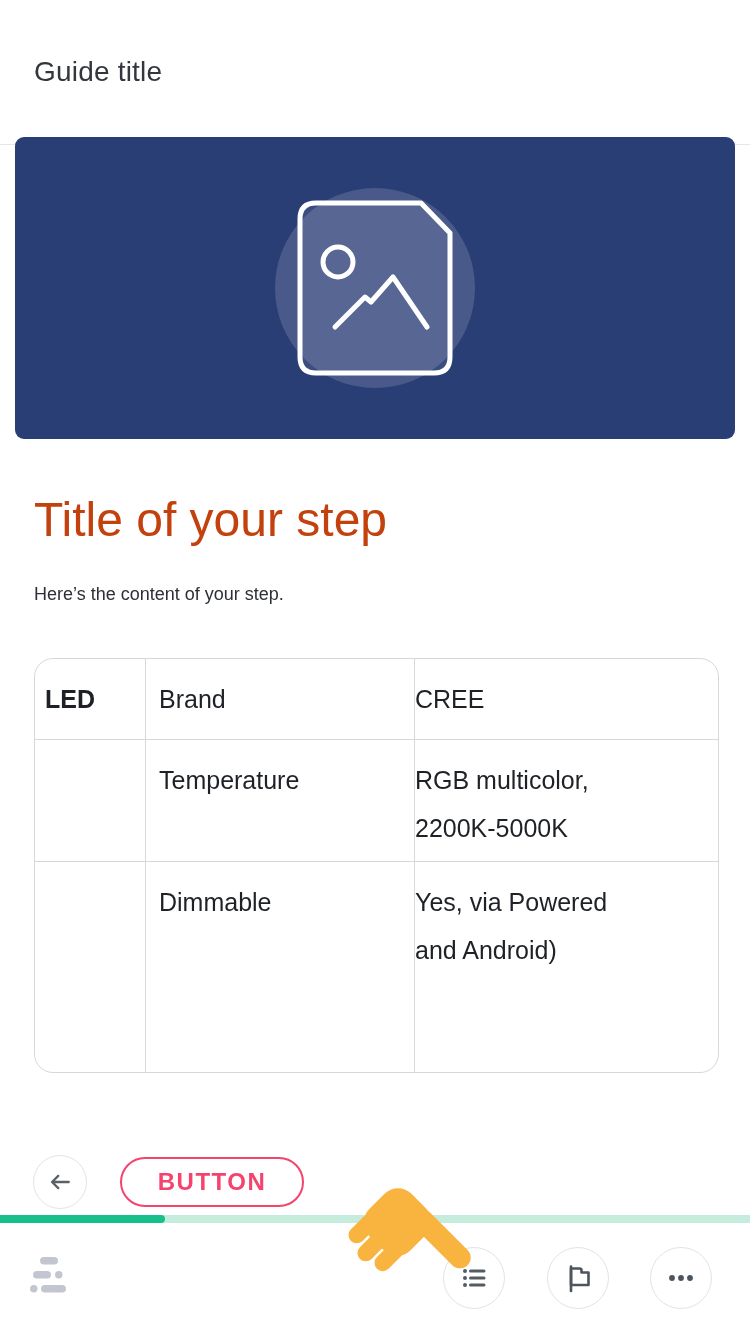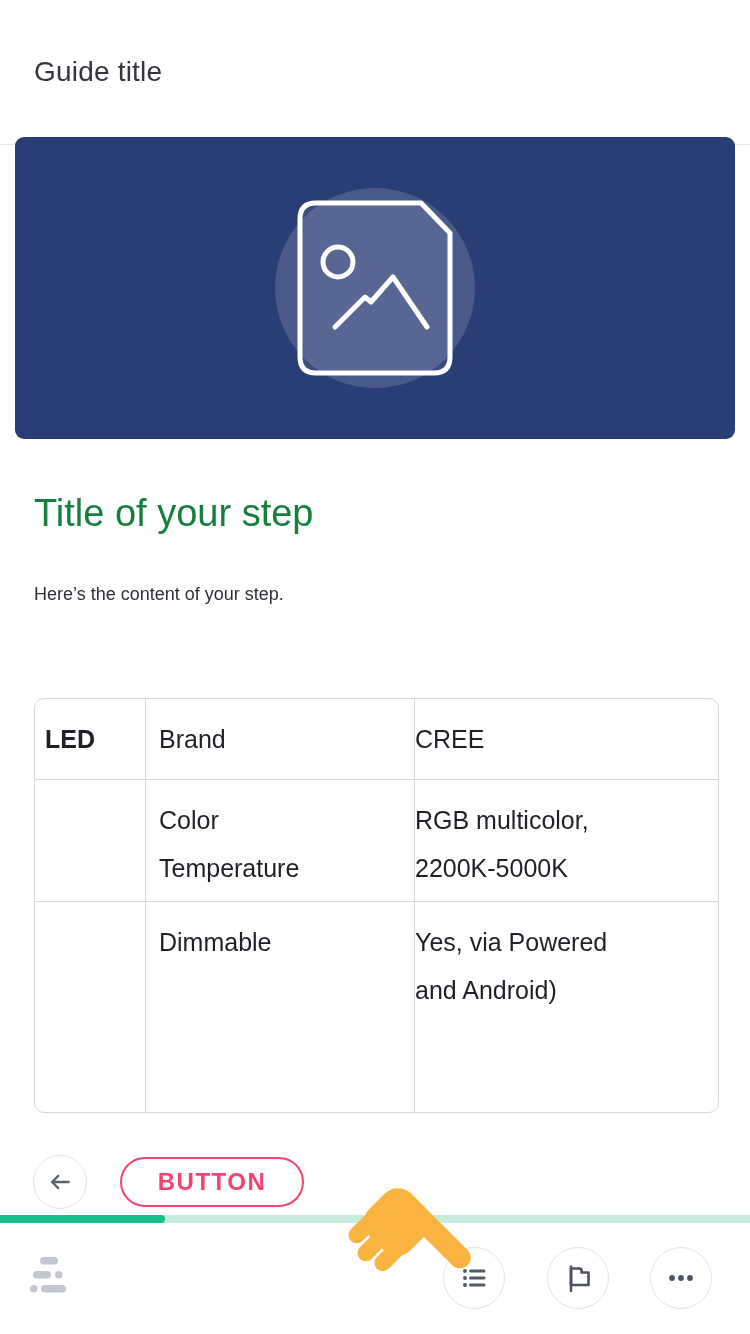--- a/index.html
+++ b/index.html
@@ -11,25 +11,25 @@
   .phone{position:relative;width:750px;height:1334px;background:#fff;overflow:hidden;}
 
   .header{position:absolute;left:0;top:0;width:750px;height:145px;background:#fff;
     border-bottom:1px solid #E7E7EB;display:flex;align-items:center;}
   .header h1{margin-left:34px;font-size:28px;font-weight:400;color:#33363C;letter-spacing:.2px;}
 
   .banner{position:absolute;left:15px;top:137px;width:720px;height:302px;background:var(--navy);
     border-radius:9px;}
   .banner svg{position:absolute;left:250px;top:49px;}
 
-  .step-title{position:absolute;left:34px;top:492px;font-size:38px;font-weight:400;color:#15803d;}
+  .step-title{position:absolute;left:34px;top:492px;font-size:48px;font-weight:400;color:#c2410c;}
   .step-content{position:absolute;left:34px;top:584px;font-size:18px;font-weight:400;color:#2C3036;}
 
-  .spec-table{position:absolute;left:34px;top:698px;width:685px;border:1px solid #D8D8DC;
-    border-radius:10px;display:grid;grid-template-columns:110px 269px 304px;
+  .spec-table{position:absolute;left:34px;top:658px;width:685px;border:1px solid #D8D8DC;
+    border-radius:19px;display:grid;grid-template-columns:110px 269px 304px;
     grid-template-rows:80px 122px 211px;background:#fff;overflow:hidden;}
   .cell{padding-top:16px;font-size:25px;line-height:48px;color:#1E2126;}
   .cell.c1{padding-left:10px;}
   .cell.c2{padding-left:13px;border-left:1px solid #D8D8DC;}
   .cell.c3{padding-left:0;border-left:1px solid #D8D8DC;}
   .row2{border-top:1px solid #D8D8DC;}
   .cell .line{display:block;white-space:nowrap;}
   .bold{font-weight:700;}
 
   .back-btn{position:absolute;left:33px;top:1155px;width:54px;height:54px;border-radius:50%;
@@ -76,21 +76,20 @@
     <div class="cell c1 bold">LED</div>
     <div class="cell c2">
       <span class="line">Brand</span>
     </div>
     <div class="cell c3">
       <span class="line">CREE</span>
     </div>
 
     <div class="cell c1 row2"></div>
     <div class="cell c2 row2">
-      <span class="line">Color</span>
       <span class="line">Temperature</span>
     </div>
     <div class="cell c3 row2">
       <span class="line">RGB multicolor,</span>
       <span class="line">2200K-5000K</span>
     </div>
 
     <div class="cell c1 row2"></div>
     <div class="cell c2 row2">
       <span class="line">Dimmable</span>

